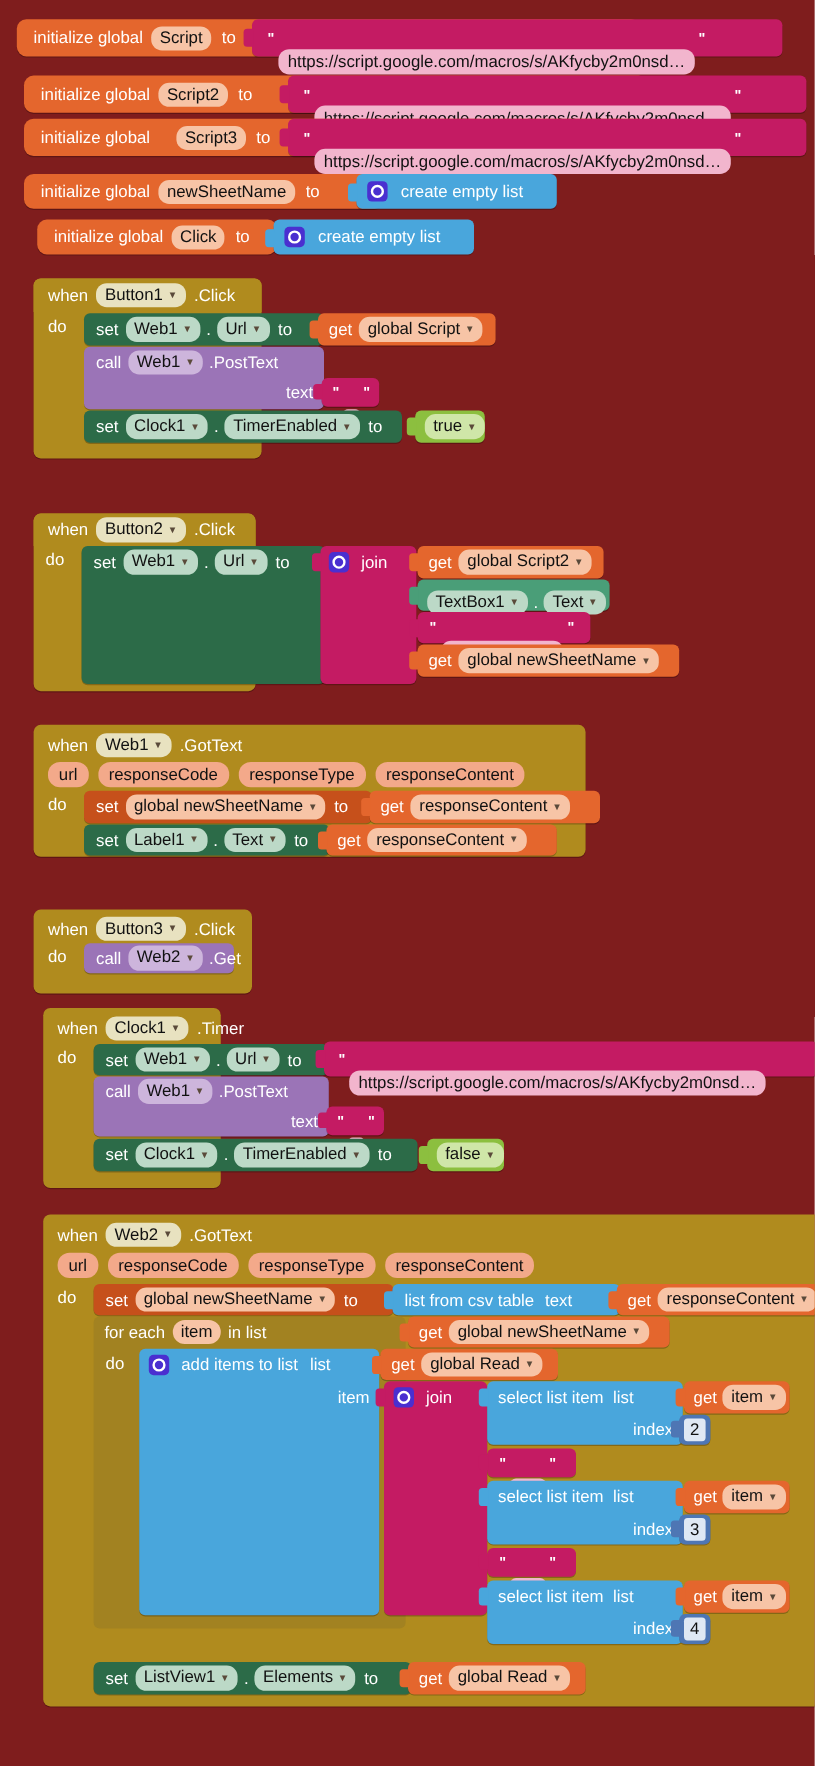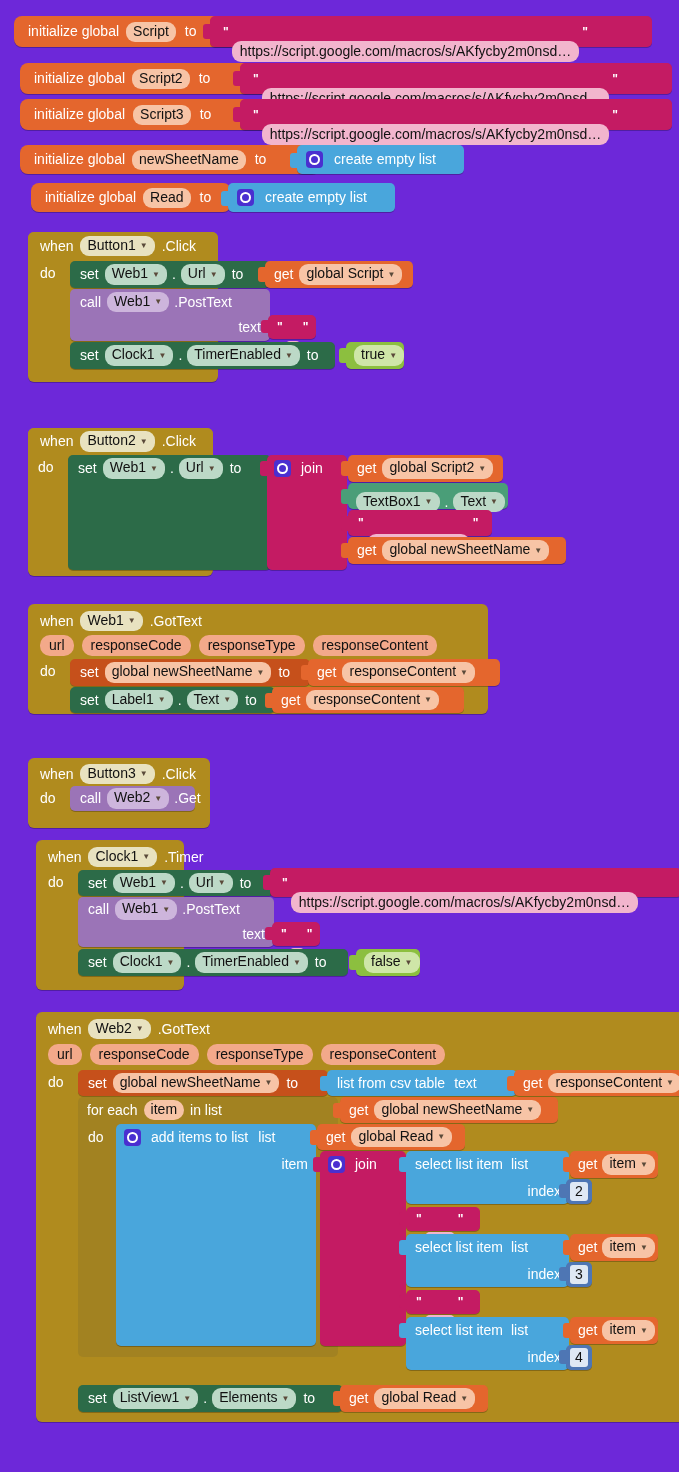--- a/index.html
+++ b/index.html
@@ -1,19 +1,19 @@
 <!DOCTYPE html>
 <html><head>
 <meta charset="utf-8">
 <style>
   html,body{margin:0;padding:0;background:#fff;}
   body{width:679px;height:1472px;position:relative;
        font-family:"Liberation Sans","DejaVu Sans",sans-serif;
        -webkit-font-smoothing:antialiased;}
-  .canvas{position:relative;width:679px;height:1472px;overflow:hidden;background:#6d28d9;}
+  .canvas{position:relative;width:679px;height:1472px;overflow:hidden;background:#7f1d1d;}
 
   
   .blk{position:absolute;box-sizing:border-box;}
   .row{display:flex;align-items:center;}
 
   
   .c-var   {background:#e4662d;}          
   .c-var-d {background:#c6501b;}
   .c-text  {background:#c41b63;}          
   .c-list  {background:#49a6dc;}          
@@ -87,21 +87,21 @@
     <div class="row" style="height:31px;padding-left:10px;">
       <span class="q">"</span>
       <span class="fld lt-pk" style="background:#f2b5cd;padding:2px 8px;">https://script.google.com/macros/s/AKfycby2m0nsd…</span>
       <span class="q">"</span>
     </div>
   </div>
 
   <div class="blk c-var pill shadow" style="left:20px;top:99px;width:520px;height:31px;border-radius:8px;">
     <div class="row" style="height:31px;padding-left:14px;">
       <span class="lbl">initialize global</span>
-      <span class="fld lt-or cap" style="margin-left:8px;">Script3</span>
+      <span class="fld lt-or cap" style="margin-left:22px;">Script3</span>
       <span class="lbl" style="margin-left:7px;">to</span>
     </div>
   </div>
   <div class="blk c-text rnd shadow" style="left:240px;top:99px;width:432px;height:31px;">
     <div class="plug c-text"></div>
     <div class="row" style="height:31px;padding-left:10px;">
       <span class="q">"</span>
       <span class="fld lt-pk" style="background:#f2b5cd;padding:2px 8px;">https://script.google.com/macros/s/AKfycby2m0nsd…</span>
       <span class="q">"</span>
     </div>
@@ -118,21 +118,21 @@
     <div class="plug c-list"></div>
     <div class="row" style="height:29px;padding-left:9px;">
       <span class="gear"></span>
       <span class="lbl" style="margin-left:11px;">create empty list</span>
     </div>
   </div>
 
   <div class="blk c-var pill shadow" style="left:31px;top:183px;width:200px;height:29px;border-radius:8px;">
     <div class="row" style="height:29px;padding-left:14px;">
       <span class="lbl">initialize global</span>
-      <span class="fld lt-or cap" style="margin-left:7px;">Read</span>
+      <span class="fld lt-or cap" style="margin-left:7px;">Click</span>
       <span class="lbl" style="margin-left:7px;">to</span>
     </div>
   </div>
   <div class="blk c-list rnd shadow" style="left:228px;top:183px;width:167px;height:29px;">
     <div class="plug c-list"></div>
     <div class="row" style="height:29px;padding-left:9px;">
       <span class="gear"></span>
       <span class="lbl" style="margin-left:11px;">create empty list</span>
     </div>
   </div>

